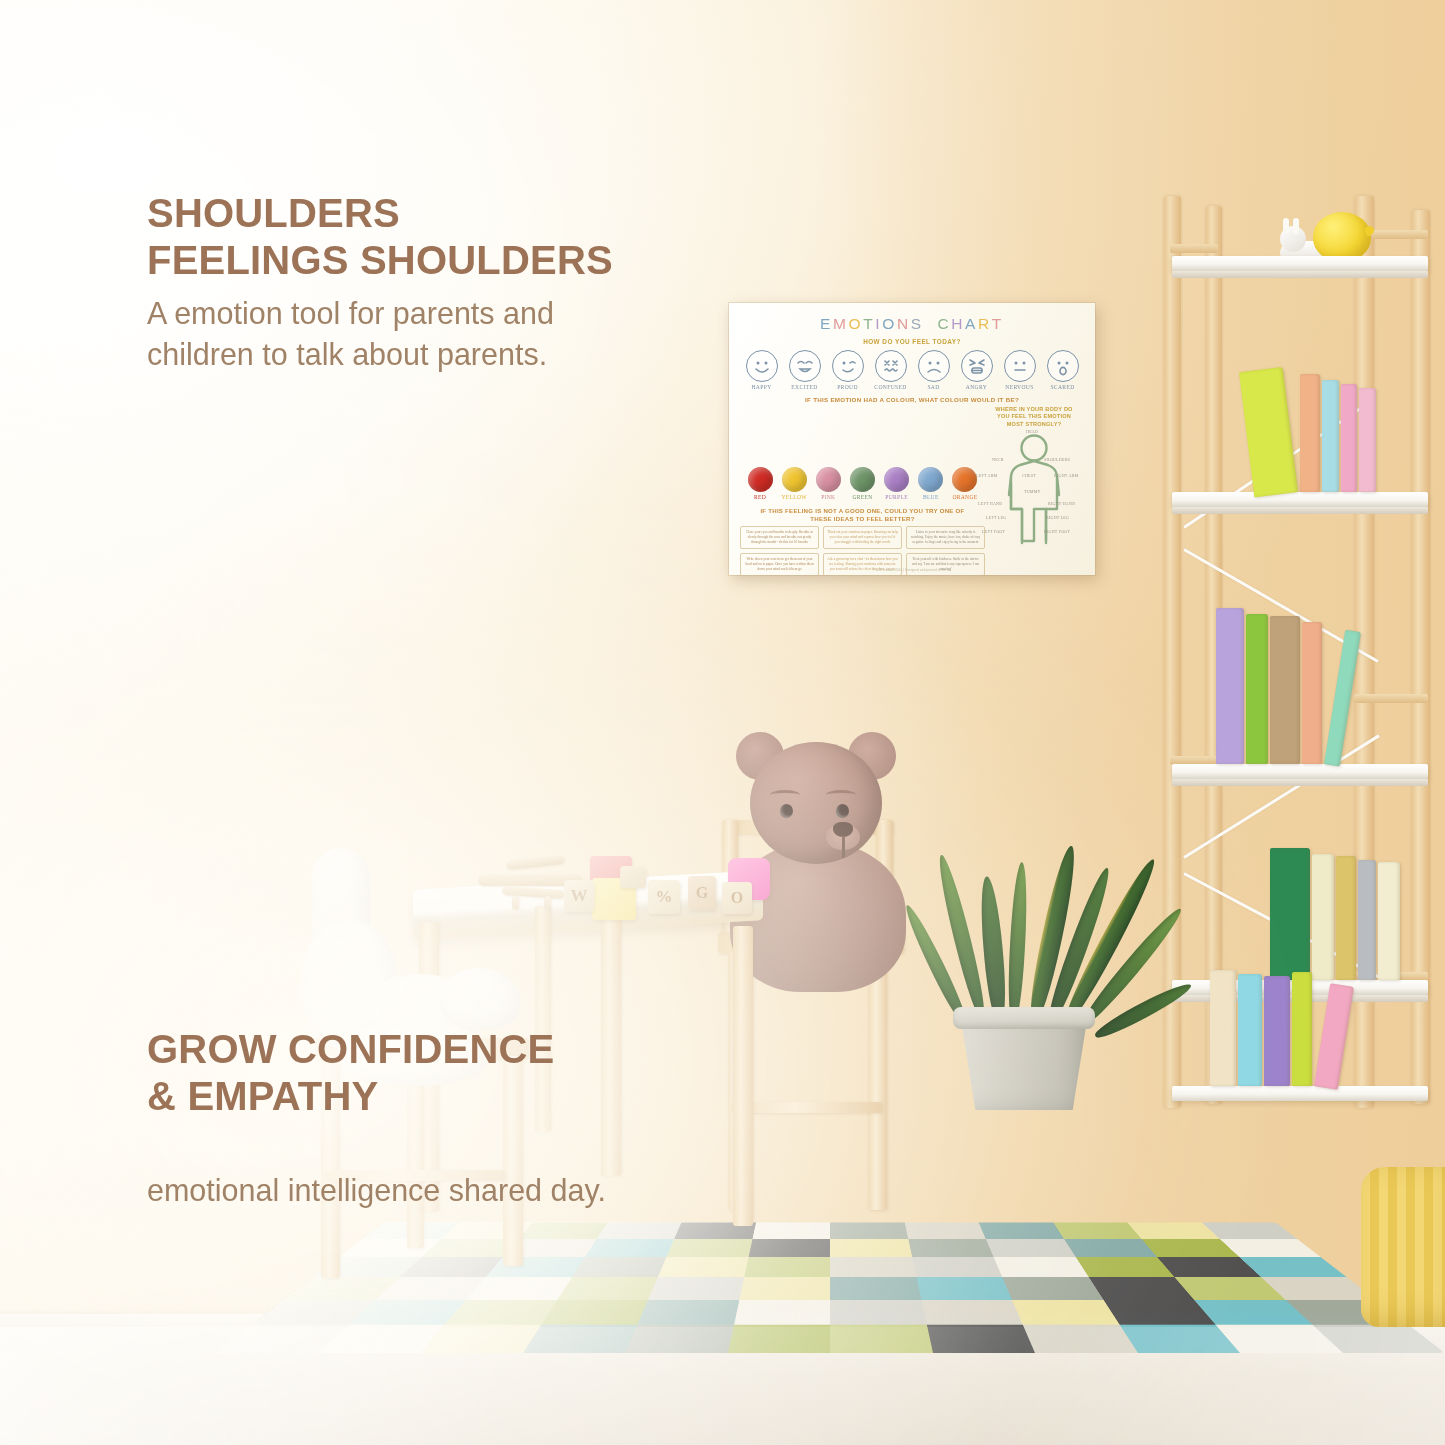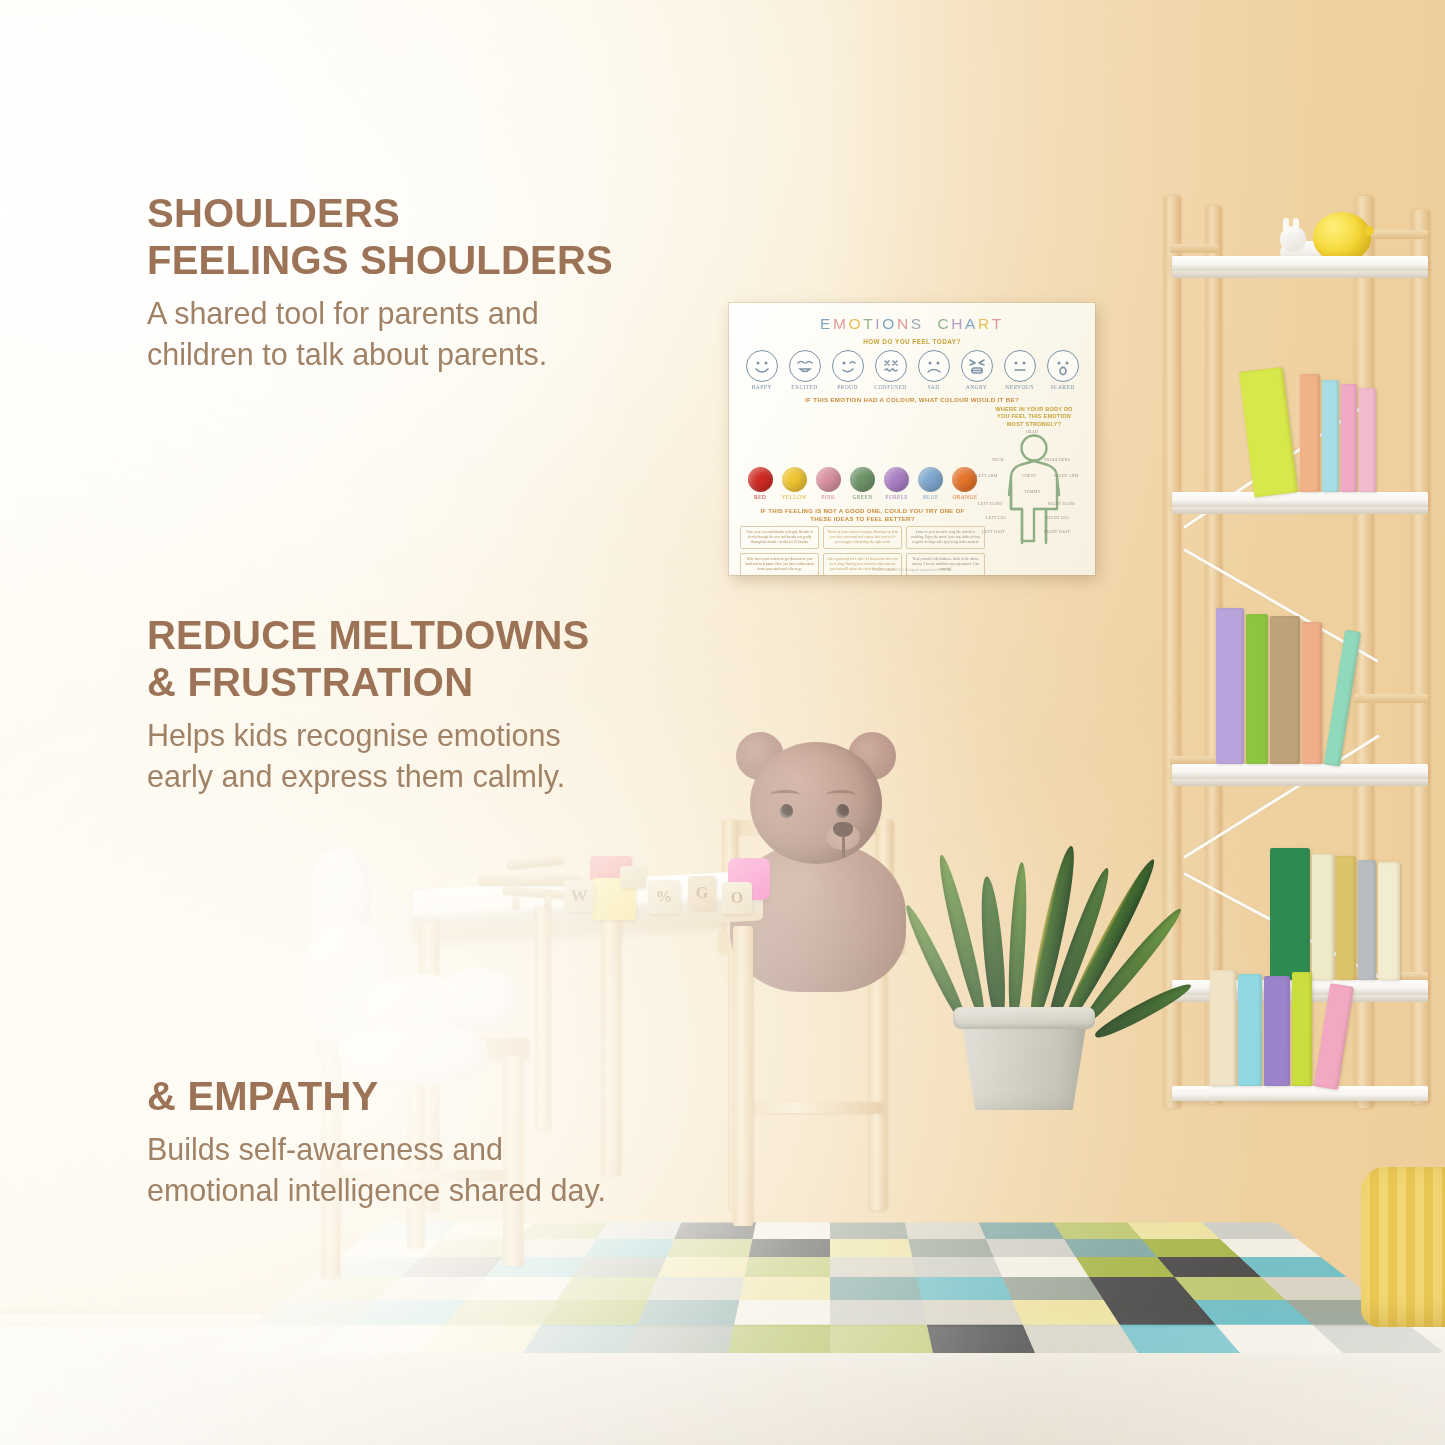--- a/index.html
+++ b/index.html
@@ -570,40 +570,30 @@
       <div class="copyright">© LDK London 2024 | Designed and printed in the UK</div>
     </div>
   </div>
 
   <div class="block" style="top:190px;width:560px;">
     <h2 class="h">
       <span>SHOULDERS</span><br>
       <span>FEELINGS SHOULDERS</span>
     </h2>
     <p class="p">
-      <span>A shared tool for parents and</span><br>
+      <span>A emotion tool for parents and</span><br>
       <span>children to talk about parents.</span>
     </p>
   </div>
 
-  <div class="block" style="top:612px;width:580px;">
-    <h2 class="h">
-      <span>REDUCE MELTDOWNS</span><br>
-      <span>&amp; FRUSTRATION</span>
-    </h2>
-    <p class="p">
-      <span>Helps kids recognise emotions</span><br>
-      <span>early and express them calmly.</span>
-    </p>
-  </div>
 
   <div class="block" style="top:1026px;width:580px;">
     <h2 class="h">
-      <br>
+      <span>GROW CONFIDENCE</span><br>
       <span>&amp; EMPATHY</span>
     </h2>
     <p class="p">
-      <span>Builds self-awareness and</span><br>
+      <br>
       <span>emotional intelligence shared day.</span>
     </p>
   </div>
 
 </div>
 
 </body></html>

